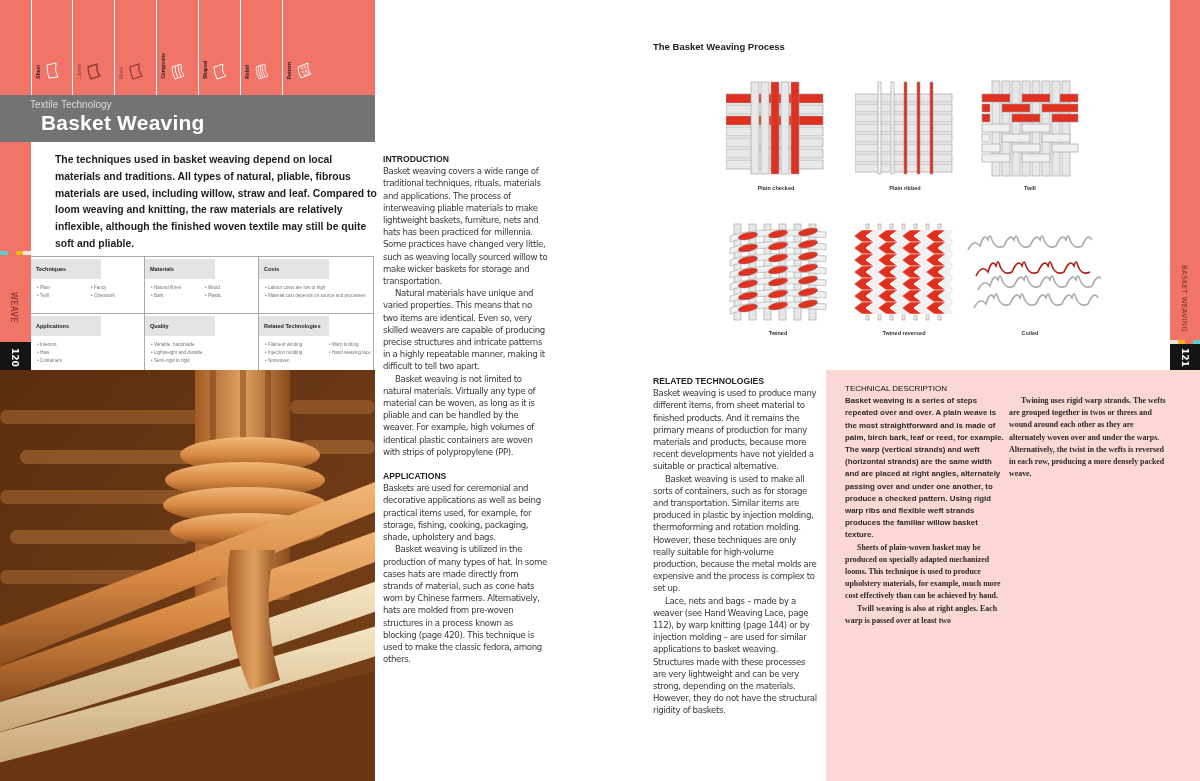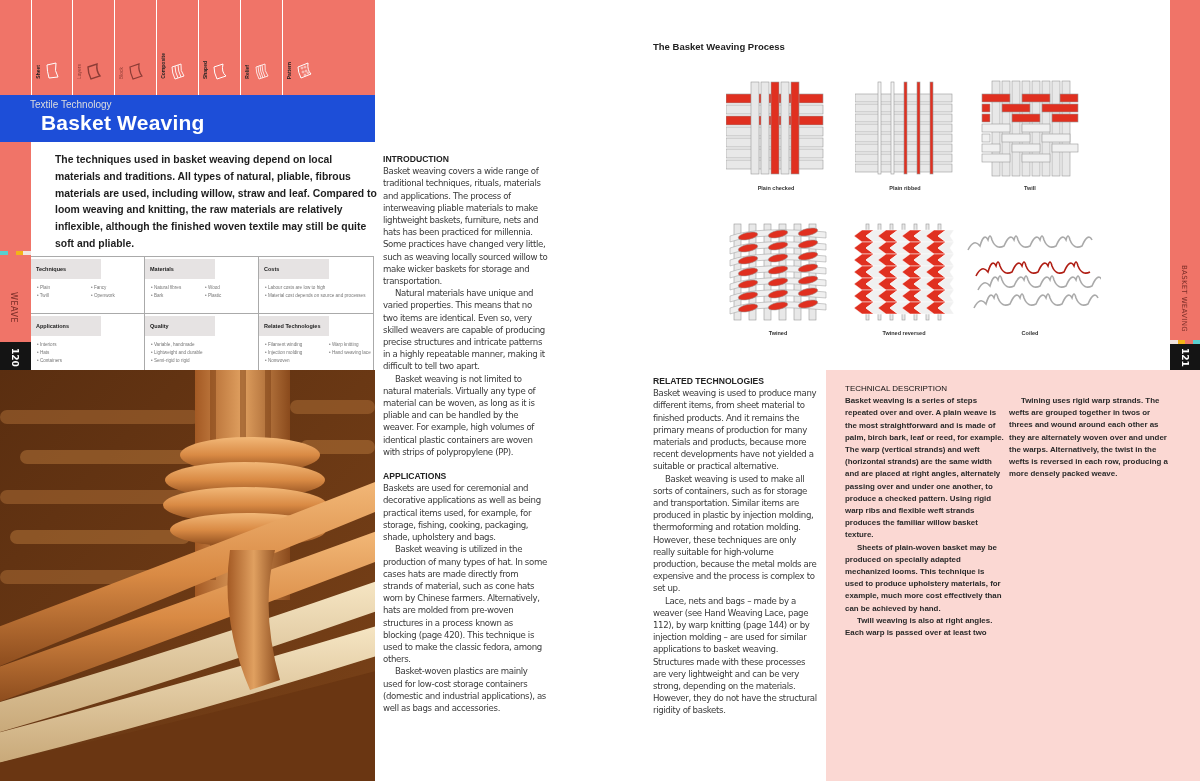--- a/index.html
+++ b/index.html
@@ -7,21 +7,21 @@
     body { position: relative; font-family: "DejaVu Sans", sans-serif; color: #222; }
 
     
     .left-page { position: absolute; left: 0; top: 0; width: 375px; height: 781px; background: #fff; }
     .coral-top { position: absolute; left: 0; top: 0; width: 375px; height: 95px; background: #f07468; }
     .proc-tab { position: absolute; top: 0; height: 95px; border-left: 1.5px solid #fff; }
     .proc-tab .plabel { position: absolute; left: 3px; bottom: 16px; writing-mode: vertical-rl; transform: rotate(180deg); font-size: 5px; font-weight: bold; color: #222; font-family: "Liberation Sans", sans-serif; }
     .proc-tab .plabel.dim { color: #8c3c36; font-weight: normal; }
     .proc-tab svg { position: absolute; left: 12px; bottom: 14px; }
 
-    .title-bar { position: absolute; left: 0; top: 95px; width: 375px; height: 47px; background: #1d4ed8; }
+    .title-bar { position: absolute; left: 0; top: 95px; width: 375px; height: 47px; background: #737373; }
     .title-kicker { position: absolute; left: 30px; top: 4px; font-size: 10px; color: #ddd; font-family: "Liberation Sans", sans-serif; }
     .title-main { position: absolute; left: 41px; top: 16px; font-size: 21px; font-weight: bold; color: #fff; font-family: "Liberation Sans", sans-serif; letter-spacing: 0.2px; }
 
     .side-strip-left { position: absolute; left: 0; top: 142px; width: 31px; height: 228px; background: #f07468; }
     .side-strip-left .weave-label { position: absolute; left: 9px; top: 150px; writing-mode: vertical-rl; font-size: 8px; color: #7a2d27; letter-spacing: 0.5px; }
     .color-ticks { position: absolute; left: 0; top: 336px; width: 31px; height: 4px; display: flex; }
     .color-ticks span { flex: 1; }
     .page-num-left { position: absolute; left: 0; top: 340px; width: 31px; height: 30px; background: #141414; color: #fff; font-size: 9px; font-weight: bold; }
     .page-num-left span { position: absolute; left: 10px; top: 6px; writing-mode: vertical-rl; }
 
@@ -50,21 +50,21 @@
     .side-strip-right { position: absolute; left: 1170px; top: 0; width: 30px; height: 340px; background: #f07468; }
     .side-strip-right .bw-label { position: absolute; left: 10px; top: 265px; writing-mode: vertical-rl; font-size: 7px; color: #7a2d27; letter-spacing: 0.3px; }
     .color-ticks-r { position: absolute; left: 1170px; top: 340px; width: 30px; height: 4px; display: flex; }
     .color-ticks-r span { flex: 1; }
     .page-num-right { position: absolute; left: 1170px; top: 344px; width: 30px; height: 26px; background: #141414; color: #fff; font-size: 9px; font-weight: bold; }
     .page-num-right span { position: absolute; left: 10px; top: 4px; writing-mode: vertical-rl; }
 
     .tech-box { position: absolute; left: 826px; top: 370px; width: 374px; height: 411px; background: #fbd8d3; }
     .tech-col { position: absolute; font-size: 7.9px; font-weight: bold; line-height: 12.2px; color: #2a2a2a; font-family: "Liberation Sans", sans-serif; }
     .tech-col h3 { font-size: 8px; font-weight: normal; color: #111; }
-    .tech-col p.ind { text-indent: 12px; }
+    .tech-col p.ind { text-indent: 12px; font-family: Liberation Serif, serif; }
   </style>
 </head>
 <body>
 
 <div class="left-page">
   <div class="coral-top">
     <div class="proc-tab" style="left:31px;width:41px;">
       <span class="plabel">Sheet</span>
       <svg width="22" height="22" viewBox="0 0 22 22">
           <path d="M3 6 L12 4 Q10 12 14 18 L5 19 Q3 12 3 6Z" fill="none" stroke="#fff" stroke-width="1"></path>
@@ -246,21 +246,20 @@
 
 <div class="col-text" style="left:383px;top:153px;width:165px;">
   <h3>INTRODUCTION</h3>
   <p>Basket weaving covers a wide range of traditional techniques, rituals, materials and applications. The process of interweaving pliable materials to make lightweight baskets, furniture, nets and hats has been practiced for millennia. Some practices have changed very little, such as weaving locally sourced willow to make wicker baskets for storage and transportation.</p>
   <p class="ind">Natural materials have unique and varied properties. This means that no two items are identical. Even so, very skilled weavers are capable of producing precise structures and intricate patterns in a highly repeatable manner, making it difficult to tell two apart.</p>
   <p class="ind">Basket weaving is not limited to natural materials. Virtually any type of material can be woven, as long as it is pliable and can be handled by the weaver. For example, high volumes of identical plastic containers are woven with strips of polypropylene (PP).</p>
   <div class="gap"></div>
   <h3>APPLICATIONS</h3>
   <p>Baskets are used for ceremonial and decorative applications as well as being practical items used, for example, for storage, fishing, cooking, packaging, shade, upholstery and bags.</p>
   <p class="ind">Basket weaving is utilized in the production of many types of hat. In some cases hats are made directly from strands of material, such as cone hats worn by Chinese farmers. Alternatively, hats are molded from pre-woven structures in a process known as blocking (page 420). This technique is used to make the classic fedora, among others.</p>
-  <p class="ind">Basket-woven plastics are mainly used for low-cost storage containers (domestic and industrial applications), as well as bags and accessories.</p>
 </div>
 
 <div class="diagram-title">The Basket Weaving Process</div>
 
 <svg class="diagram" style="left:726px;top:78px;" width="100" height="100" viewBox="0 0 100 100">
   <g stroke="#999" stroke-width="0.6">
     <rect x="0" y="16" width="97" height="9" fill="#e03020"></rect>
     <rect x="0" y="27" width="97" height="9" fill="#e8e8e8"></rect>
     <rect x="0" y="38" width="97" height="9" fill="#e03020"></rect>
     <rect x="0" y="49" width="97" height="9" fill="#e8e8e8"></rect>

